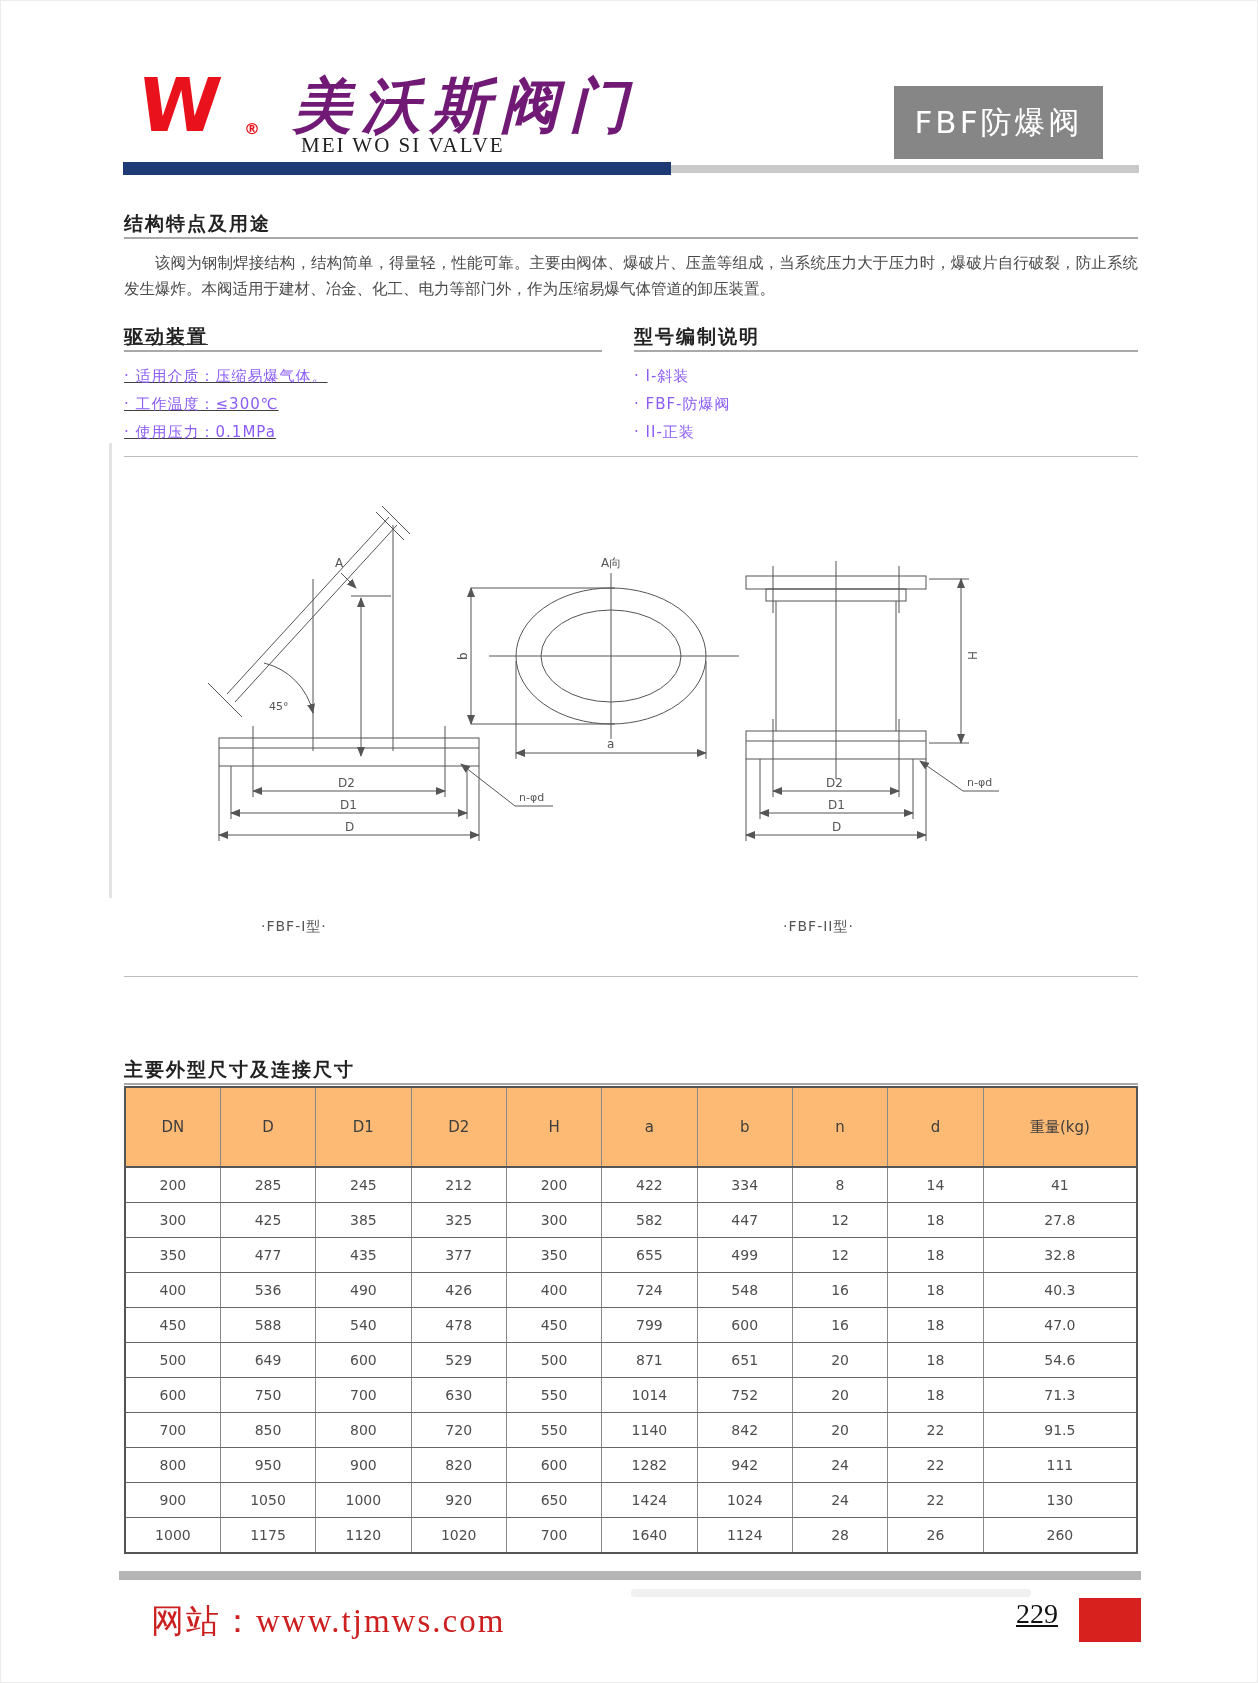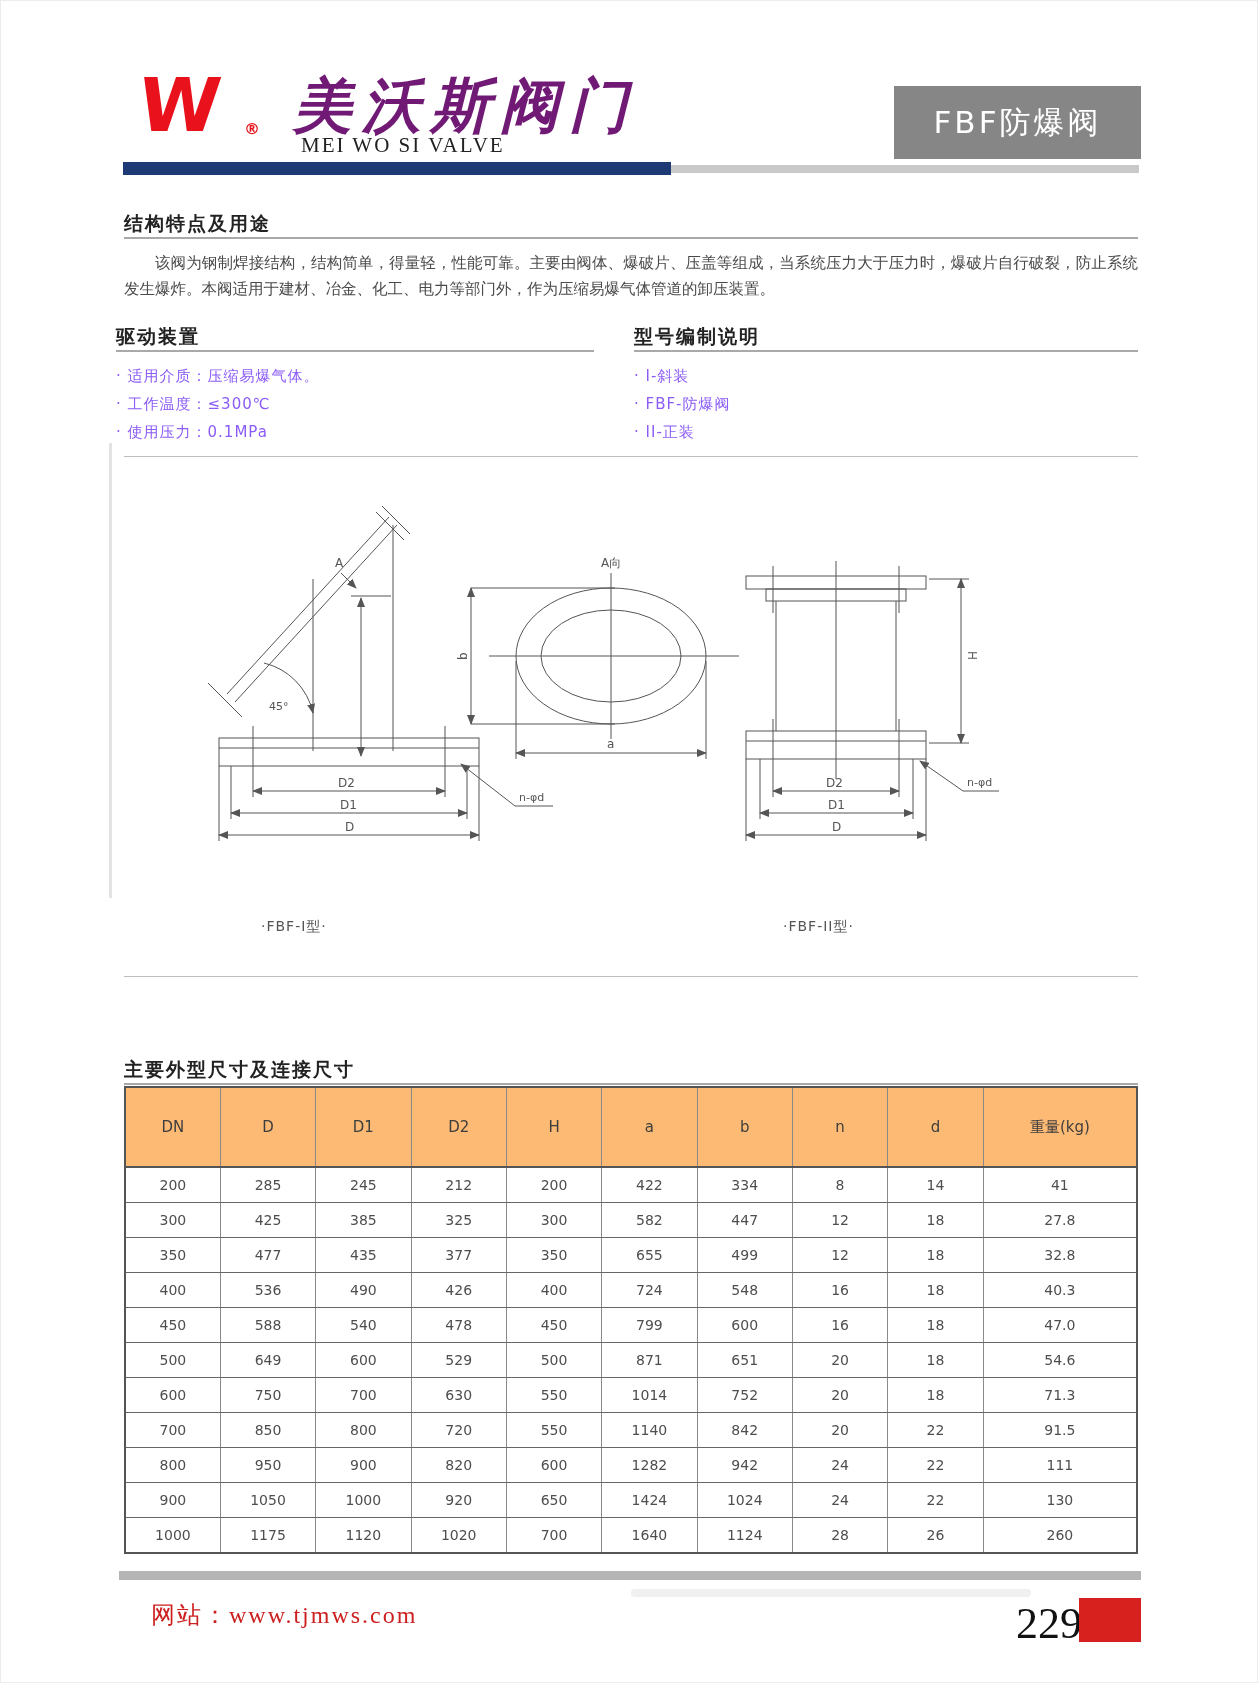--- a/index.html
+++ b/index.html
@@ -17,35 +17,35 @@
   .logo-reg{position:absolute;left:243px;top:118px;font-size:16px;color:#e8111c;font-weight:bold;}
   .company-cn{
     position:absolute;left:292px;top:66px;font-size:59px;font-weight:bold;font-style:italic;
     font-family:"DejaVu Serif","Liberation Serif",serif;color:#701a75;letter-spacing:10px;white-space:nowrap;
   }
   .company-en{
     position:absolute;left:300px;top:132px;font-size:21px;letter-spacing:2px;color:#222;
     font-family:"Liberation Serif","DejaVu Serif",serif;white-space:nowrap;text-align:center;
   }
   .product-box{
-    position:absolute;left:893px;top:85px;width:247px;height:73px;background:#868686;
+    position:absolute;left:893px;top:85px;width:209px;height:73px;background:#868686;
     color:#ffffff;font-size:31px;letter-spacing:3px;display:flex;align-items:center;justify-content:center;
   }
   .bar-gray{position:absolute;left:122px;top:164px;width:1016px;height:8px;background:#c9c9c9;}
   .bar-blue{position:absolute;left:122px;top:161px;width:548px;height:13px;background:#1d3a74;}
   
   .sec-title{
     font-size:19px;font-weight:bold;color:#222;
     border-bottom:2px solid #a9a9a9;letter-spacing:2px;margin-top:16px;
   }
   .sec-features{position:absolute;left:123px;top:194px;width:1014px;}
   .sec-features .body{
     margin-top:11px;font-size:15.5px;color:#4a4a4a;line-height:26px;text-indent:2em;text-align:justify;
   }
-  .sec-drive{position:absolute;left:115px;top:307px;width:478px;}
+  .sec-drive{position:absolute;left:123px;top:307px;width:478px;text-decoration:underline;}
   .sec-model{position:absolute;left:633px;top:307px;width:504px;}
   ul.plain{list-style:none;margin:10px 0 0 0;padding:0;}
   ul.plain li{font-size:15px;color:#8b5cf6;line-height:28px;letter-spacing:1px;}
   .divider{position:absolute;left:123px;width:1014px;height:1px;background:#bdbdbd;}
   .edge-strip{position:absolute;left:108px;top:442px;width:3px;height:455px;background:#e3e3e3;}
   
   .drawings{position:absolute;left:122px;top:460px;width:1016px;height:500px;}
   .drawings svg{display:block;}
   
   .sec-table-title{position:absolute;left:123px;top:1040px;width:1014px;}
@@ -58,26 +58,27 @@
     border-left:1px solid #8a8a8a;border-right:1px solid #8a8a8a;border-bottom:2px solid #555;
   }
   table.dims td{
     height:32px;text-align:center;font-size:14px;color:#4e4e4e;
     border:1px solid #8a8a8a;border-bottom:1px solid #666;
   }
   table.dims col.c-last{width:15.2%;}
   
   .footer-bar{position:absolute;left:118px;top:1570px;width:1022px;height:9px;background:#b5b5b5;}
   .website{
-    position:absolute;left:150px;top:1598px;font-size:24px;color:#cc2020;letter-spacing:2px;
+    position:absolute;left:150px;top:1598px;font-size:33px;color:#cc2020;letter-spacing:2px;
     font-family:"Liberation Serif","DejaVu Serif",serif;
   }
   .page-number{
-    position:absolute;left:1015px;top:1597px;font-size:44px;color:#111;
+    position:absolute;left:1015px;top:1597px;font-size:28px;color:#111;
     font-family:"Liberation Serif","DejaVu Serif",serif;
+    text-decoration:underline;
   }
   .red-block{position:absolute;left:1078px;top:1597px;width:62px;height:44px;background:#d6211f;}
   .ghost{position:absolute;left:630px;top:1588px;width:400px;height:8px;background:#f0f0f0;border-radius:4px;}
 </style>
 </head>
 <body>
 
 <div class="page">
 
   <div class="logo-w">W</div>

